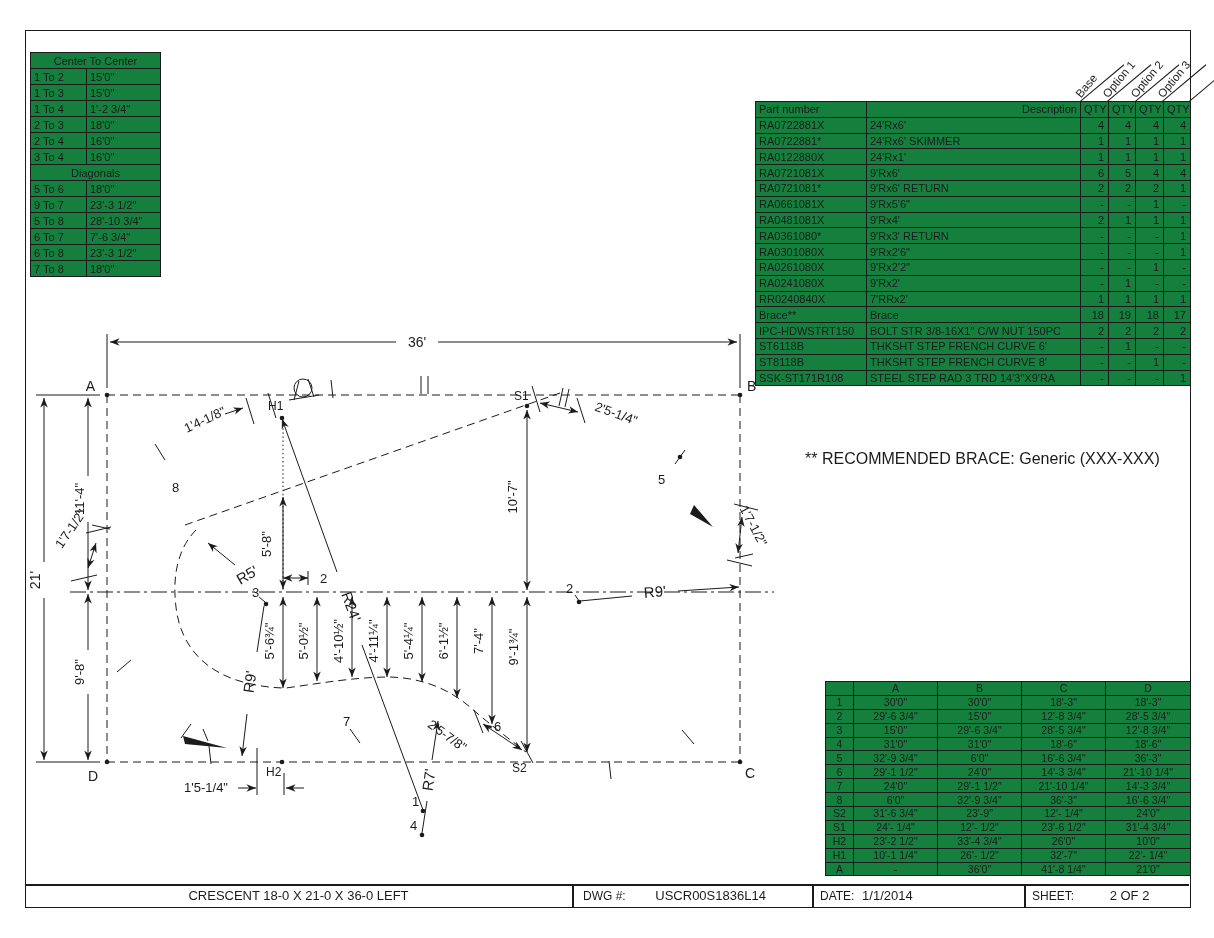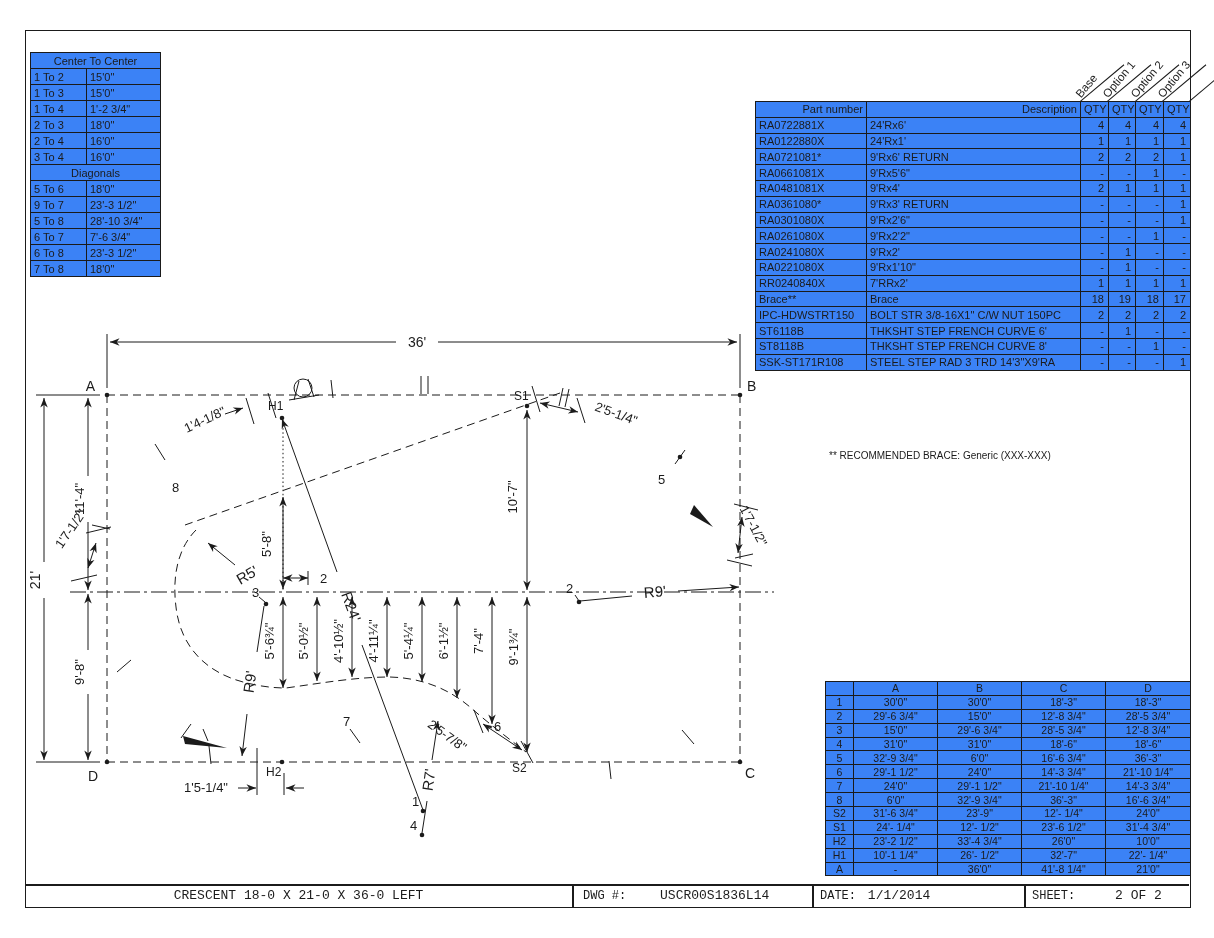--- a/index.html
+++ b/index.html
@@ -7,37 +7,37 @@
         font-family:"Liberation Sans",sans-serif;color:#1b1b1b;overflow:hidden;}
   #frame{position:absolute;left:25px;top:30px;width:1164px;height:876px;border:1.5px solid #1b1b1b;}
   svg{position:absolute;left:0;top:0;pointer-events:none;}
   .ln{stroke:#1b1b1b;stroke-width:1;fill:none;}
   .dash{stroke-dasharray:8 5;}
   .dashdot{stroke-dasharray:16 4 3 4;}
   .dotln{stroke-dasharray:1.5 2.6;}
   .txt{font-family:"Liberation Sans",sans-serif;font-size:13px;fill:#1b1b1b;}
   .t12{font-size:12px;} .t14{font-size:14px;} .t15{font-size:15px;}
   .mid{text-anchor:middle;} .end{text-anchor:end;}
-  table{border-collapse:collapse;background:#3b82f6;table-layout:fixed;padding-left:44px;}
+  table{border-collapse:collapse;background:#15803d;table-layout:fixed;padding-left:44px;}
   td,th{border:1px solid #1b1b1b;font-weight:normal;white-space:nowrap;overflow:hidden;}
   #center-table{position:absolute;left:30px;top:52px;width:130px;font-size:11px;}
   #center-table td{padding:1px 3px;height:13px;}
   #center-table td.c{text-align:center;}
   #parts-table{position:absolute;left:755px;top:101px;width:435px;font-size:11px;}
   #parts-table td,#parts-table th{padding:1px 3px;height:12.8px;}
   #parts-table td.r,#parts-table th.r{text-align:right;padding-right:4px;}
-  #parts-table th.c{text-align:right;}
+  #parts-table th.c{text-align:left;}
   #parts-table th.l{text-align:right;}
   #coords-table{position:absolute;left:825px;top:681px;width:365px;font-size:10.5px;}
   #coords-table td,#coords-table th{padding:0 2px;height:12.9px;text-align:center;}
-  #footnote{position:absolute;left:829px;top:450px;font-size:10px;}
+  #footnote{position:absolute;left:805px;top:450px;font-size:16px;}
   .opt-sep{position:absolute;width:1.2px;height:57px;background:#1b1b1b;transform-origin:0 100%;transform:rotate(50deg);top:44px;}
   .opt-label{position:absolute;height:14px;font-size:11.5px;transform-origin:0 100%;transform:rotate(-50deg);top:87px;white-space:nowrap;}
   .tb-line{position:absolute;background:#1b1b1b;}
-  .tb-cell{position:absolute;top:884px;height:36px;line-height:24px;font-size:13px;font-family:Liberation Mono, monospace;}
+  .tb-cell{position:absolute;top:884px;height:36px;line-height:24px;font-size:13px;}
   .tb-label{font-size:12px;}
 </style>
 </head>
 <body>
 
 <div id="page">
   <div id="frame"></div>
 
   <svg width="1214" height="938" viewBox="0 0 1214 938">
     <defs>
@@ -353,28 +353,44 @@
     <tbody>
         <tr>
           <td>RA0722881X</td>
           <td>24'Rx6'</td>
           <td class="r">4</td>
           <td class="r">4</td>
           <td class="r">4</td>
           <td class="r">4</td>
         </tr>
         <tr>
+          <td>RA0722881*</td>
+          <td>24'Rx6' SKIMMER</td>
+          <td class="r">1</td>
+          <td class="r">1</td>
+          <td class="r">1</td>
+          <td class="r">1</td>
+        </tr>
+        <tr>
           <td>RA0122880X</td>
           <td>24'Rx1'</td>
           <td class="r">1</td>
           <td class="r">1</td>
           <td class="r">1</td>
           <td class="r">1</td>
         </tr>
         <tr>
+          <td>RA0721081X</td>
+          <td>9'Rx6'</td>
+          <td class="r">6</td>
+          <td class="r">5</td>
+          <td class="r">4</td>
+          <td class="r">4</td>
+        </tr>
+        <tr>
           <td>RA0721081*</td>
           <td>9'Rx6' RETURN</td>
           <td class="r">2</td>
           <td class="r">2</td>
           <td class="r">2</td>
           <td class="r">1</td>
         </tr>
         <tr>
           <td>RA0661081X</td>
           <td>9'Rx5'6"</td>
@@ -411,28 +427,20 @@
           <td>RA0261080X</td>
           <td>9'Rx2'2"</td>
           <td class="r">-</td>
           <td class="r">-</td>
           <td class="r">1</td>
           <td class="r">-</td>
         </tr>
         <tr>
           <td>RA0241080X</td>
           <td>9'Rx2'</td>
-          <td class="r">-</td>
-          <td class="r">1</td>
-          <td class="r">-</td>
-          <td class="r">-</td>
-        </tr>
-        <tr>
-          <td>RA0221080X</td>
-          <td>9'Rx1'10"</td>
           <td class="r">-</td>
           <td class="r">1</td>
           <td class="r">-</td>
           <td class="r">-</td>
         </tr>
         <tr>
           <td>RR0240840X</td>
           <td>7'RRx2'</td>
           <td class="r">1</td>
           <td class="r">1</td>

